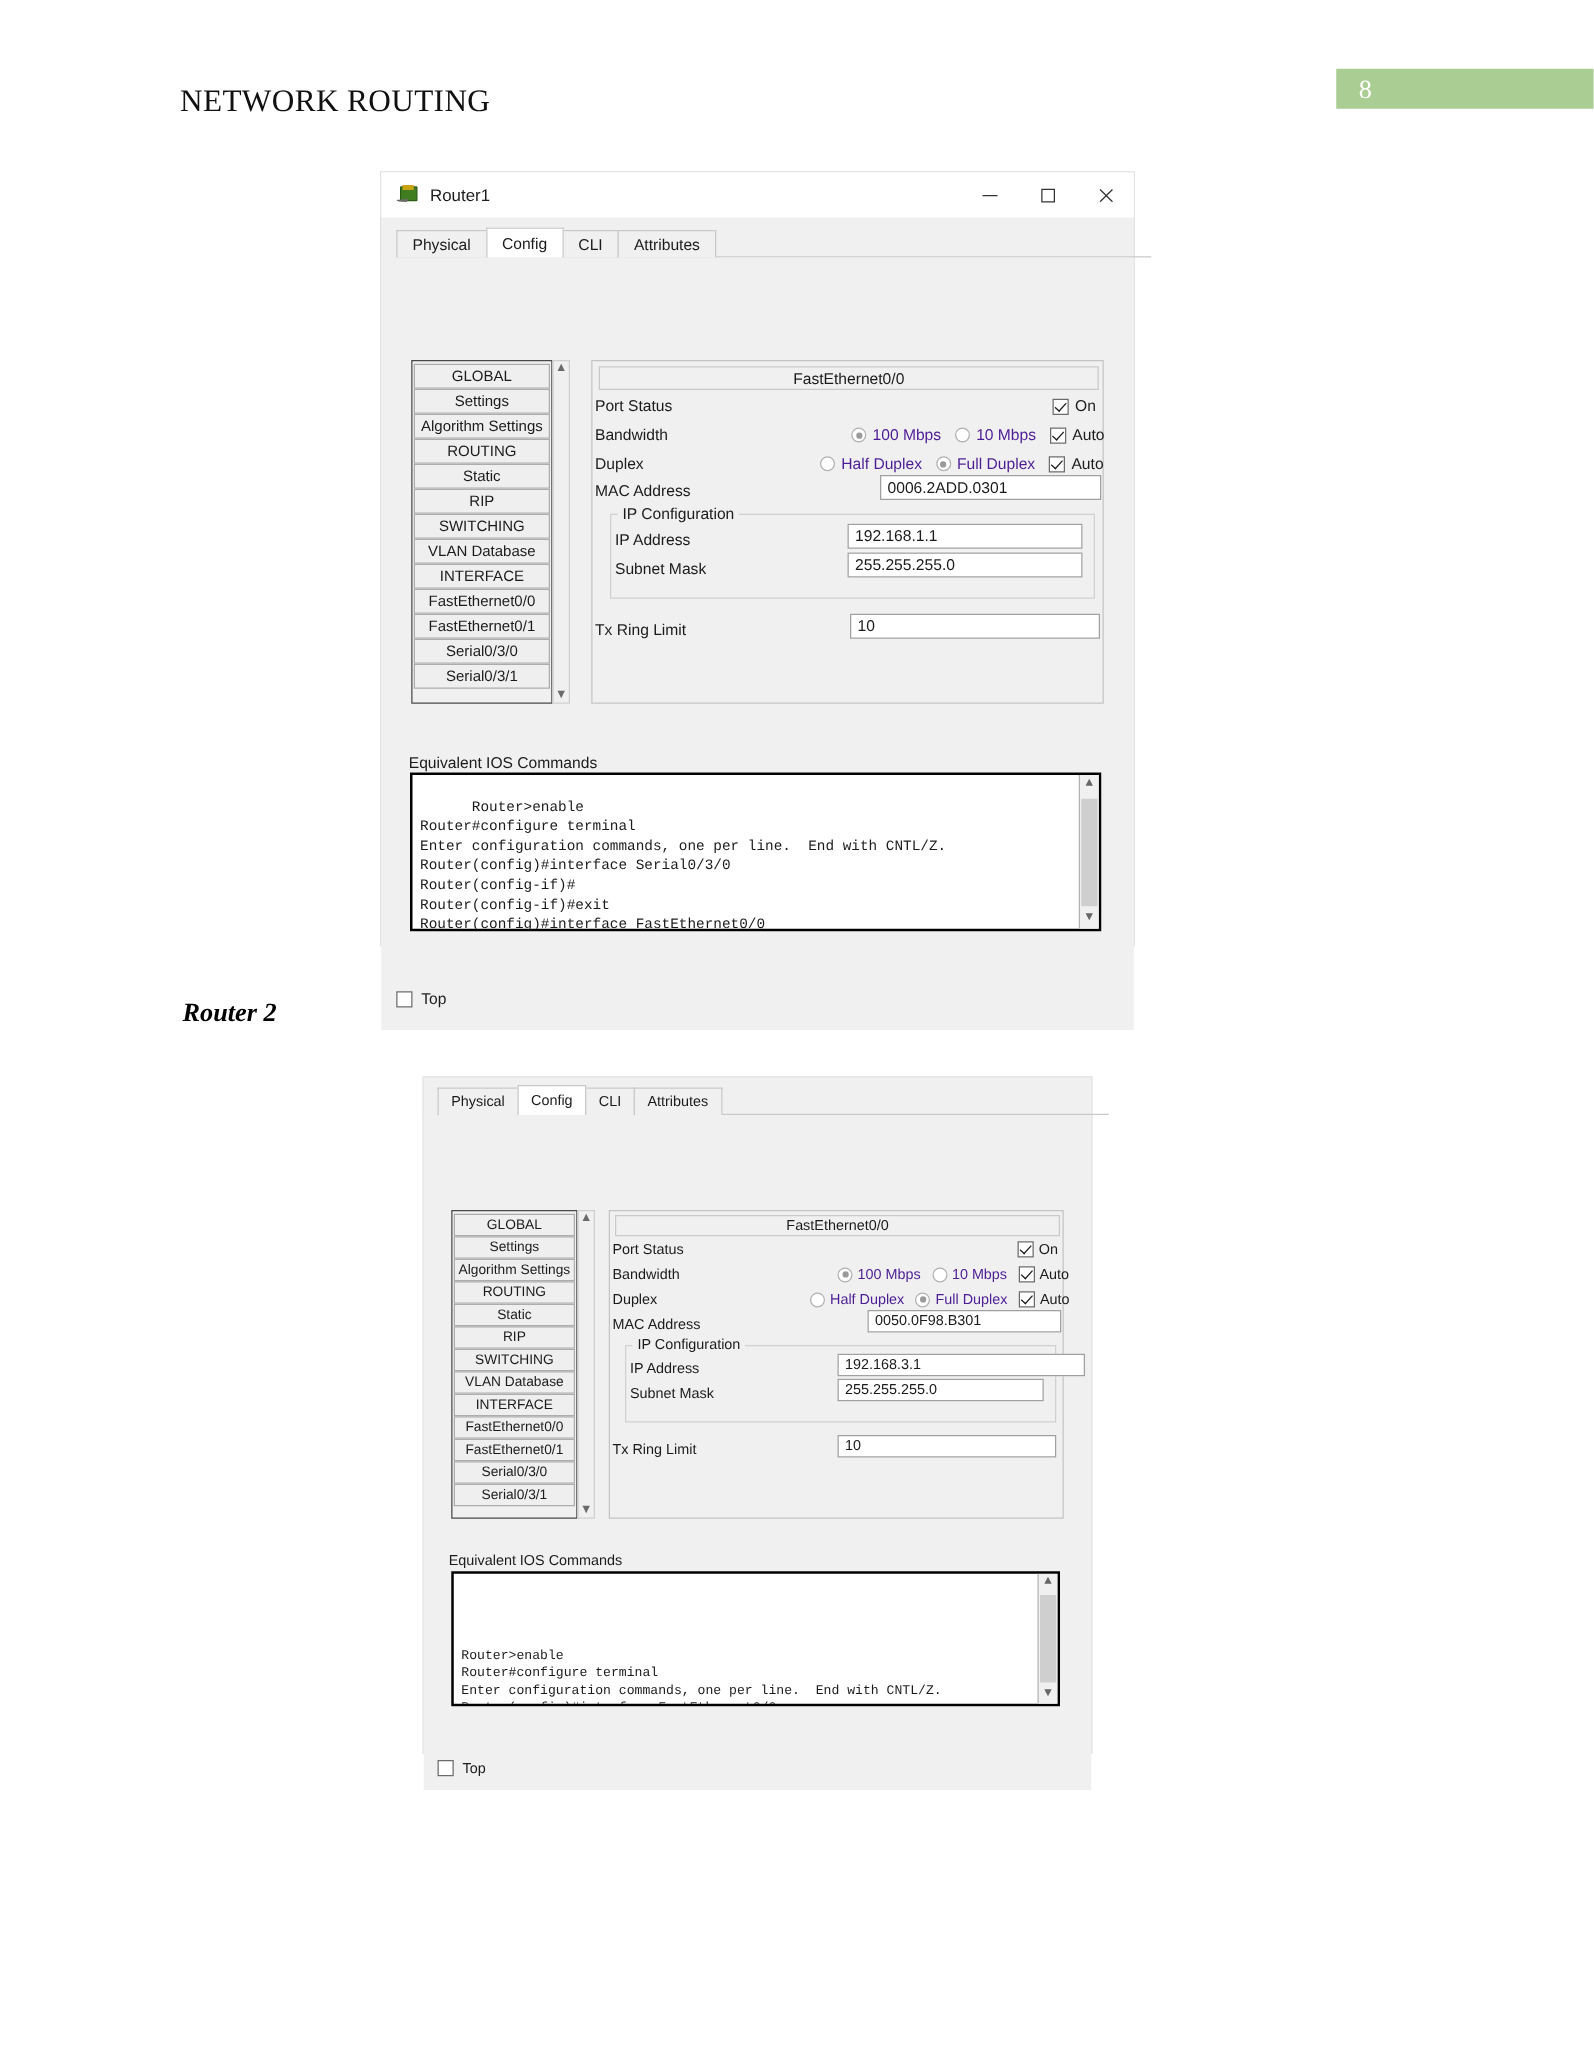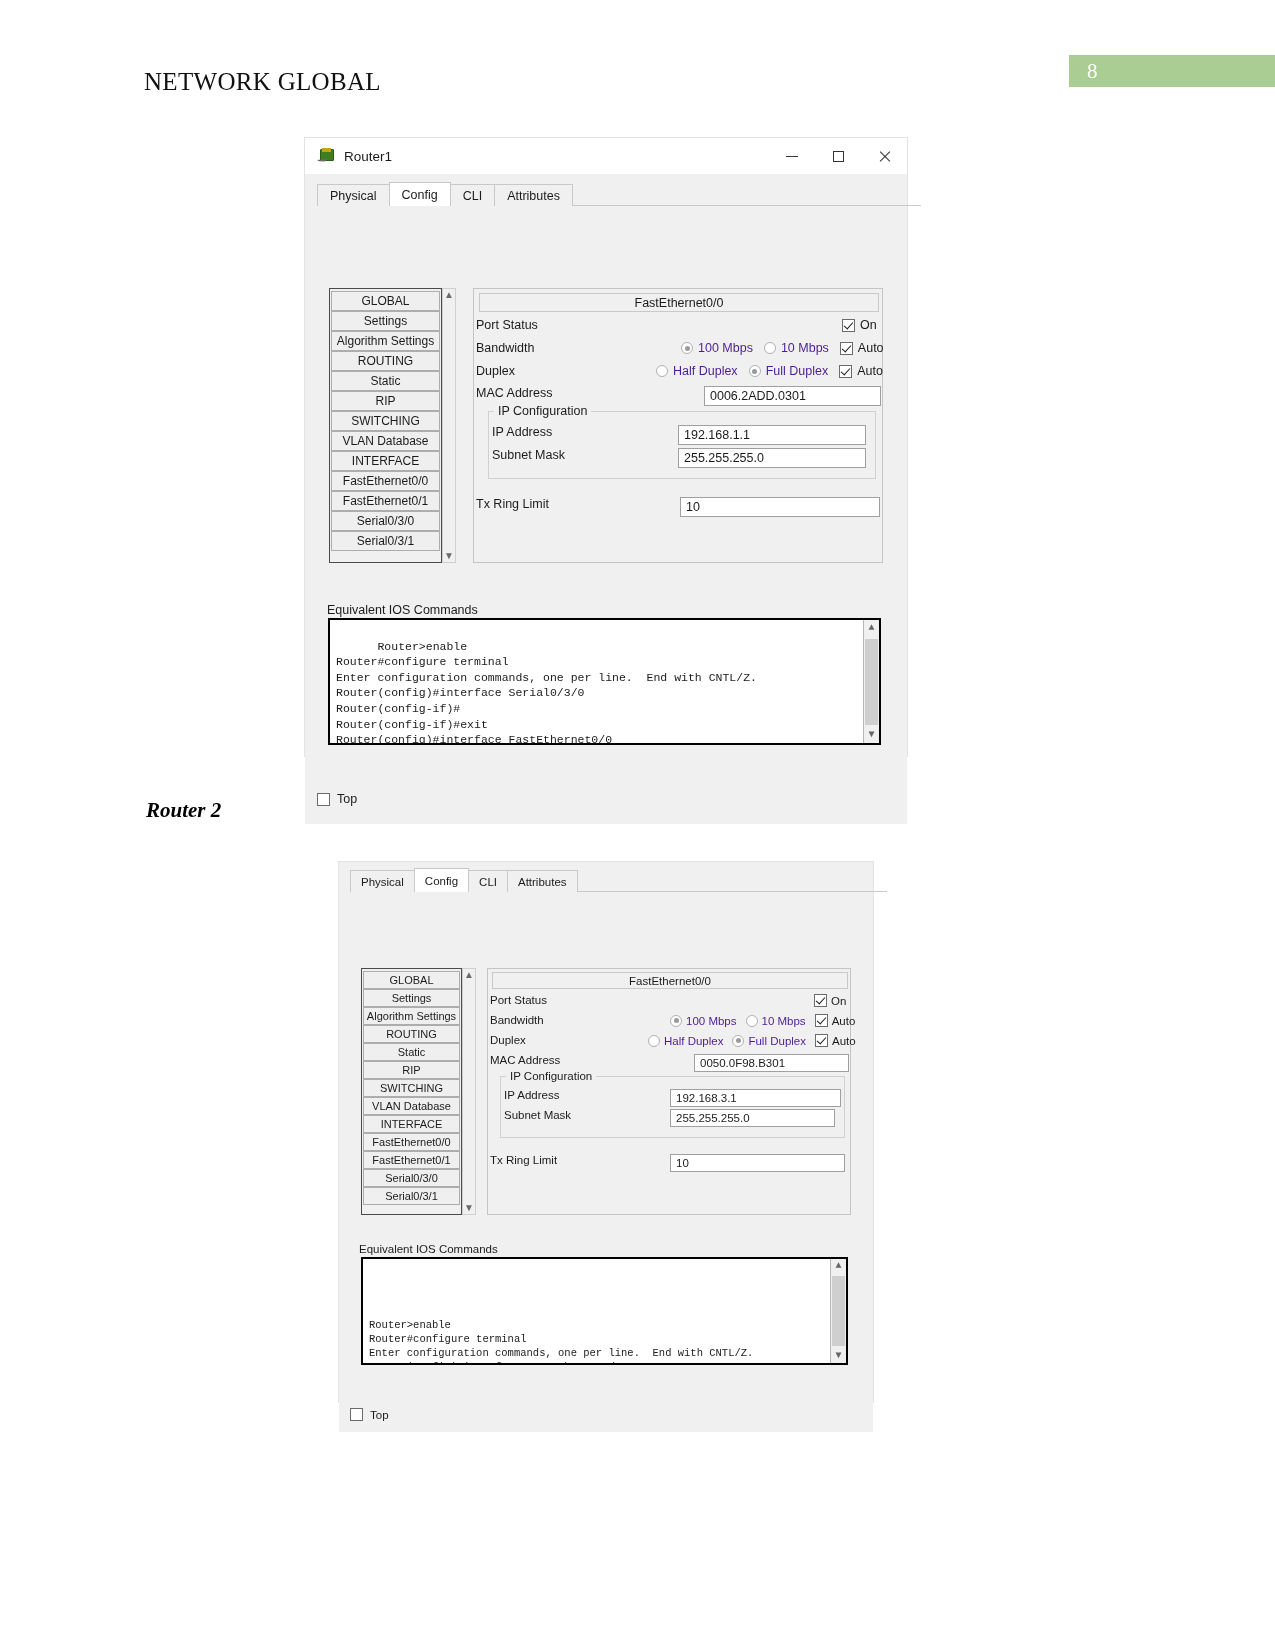--- a/index.html
+++ b/index.html
@@ -100,21 +100,21 @@
   .arrow-up,.arrow-down{width:100%;text-align:center;line-height:12px;}
   
   .cfg-panel{
     position:absolute;border:1px solid #c4c4c4;background:#f0f0f0;box-sizing:border-box;
   }
   .cfg-head{
     border:1px solid #c9c9c9;background:#f0f0f0;text-align:center;
     font-size:12.5px;color:#1b1b1b;box-sizing:border-box;
     display:flex;align-items:center;justify-content:center;
   }
-  .row{position:absolute;display:flex;align-items:flex-start;}
+  .row{position:absolute;display:flex;align-items:flex-end;}
   .lbl{font-size:12.5px;color:#1b1b1b;white-space:nowrap;}
   .txtfield{
     border:1px solid #a0a0a0;background:#ffffff;box-sizing:border-box;
     font-size:12.5px;color:#1b1b1b;display:flex;align-items:center;
     padding-left:5px;
   }
   .chk{
     width:13px;height:13px;border:1px solid #6b6b6b;background:#fff;
     box-sizing:border-box;position:relative;flex:none;
   }
@@ -153,21 +153,21 @@
   .ios-thumb{width:13px;background:#cfcfcf;}
   .bottom-chk{position:absolute;display:flex;align-items:center;gap:7px;justify-content:flex-end;}
   .white-pane{position:absolute;background:#ffffff;border:1px solid #dcdcdc;box-sizing:border-box;}
 </style>
 </head>
 <body>
 
 <div class="page-badge">
   <span>8</span>
 </div>
-<div class="doc-title">NETWORK GLOBAL</div>
+<div class="doc-title">NETWORK ROUTING</div>
 <div class="section-title">Router 2</div>
 
 <div class="win" style="left:304px;top:137px;width:604px;height:620px;">
 
   <div class="titlebar">
     <span class="win-icon">
       <span class="ic-body"></span>
         <span class="ic-top"></span>
         <span class="ic-tail"></span>
     </span>
@@ -446,21 +446,21 @@
       <div class="row" style="left:0px;top:85px;width:364px;">
         <span class="lbl" style="margin-left:2px;font-size:11.5px;">MAC Address</span>
         <span class="txtfield" style="position:absolute;left:206px;width:155px;height:18px;font-size:11.5px;">0050.0F98.B301</span>
       </div>
 
       <div class="group-box" style="left:12px;top:107px;width:345px;height:62px;"></div>
       <div class="group-legend" style="left:18px;top:101px;font-size:11.5px;">IP Configuration</div>
 
       <div class="row" style="left:0px;top:120px;width:364px;">
         <span class="lbl" style="margin-left:16px;font-size:11.5px;">IP Address</span>
-        <span class="txtfield" style="position:absolute;left:182px;width:171px;height:18px;font-size:11.5px;">192.168.3.1</span>
+        <span class="txtfield" style="position:absolute;left:182px;width:198px;height:18px;font-size:11.5px;">192.168.3.1</span>
       </div>
       <div class="row" style="left:0px;top:140px;width:364px;">
         <span class="lbl" style="margin-left:16px;font-size:11.5px;">Subnet Mask</span>
         <span class="txtfield" style="position:absolute;left:182px;width:165px;height:18px;font-size:11.5px;">255.255.255.0</span>
       </div>
 
       <div class="row" style="left:0px;top:185px;width:364px;">
         <span class="lbl" style="margin-left:2px;font-size:11.5px;">Tx Ring Limit</span>
         <span class="txtfield" style="position:absolute;left:182px;width:175px;height:18px;font-size:11.5px;">10</span>
       </div>

